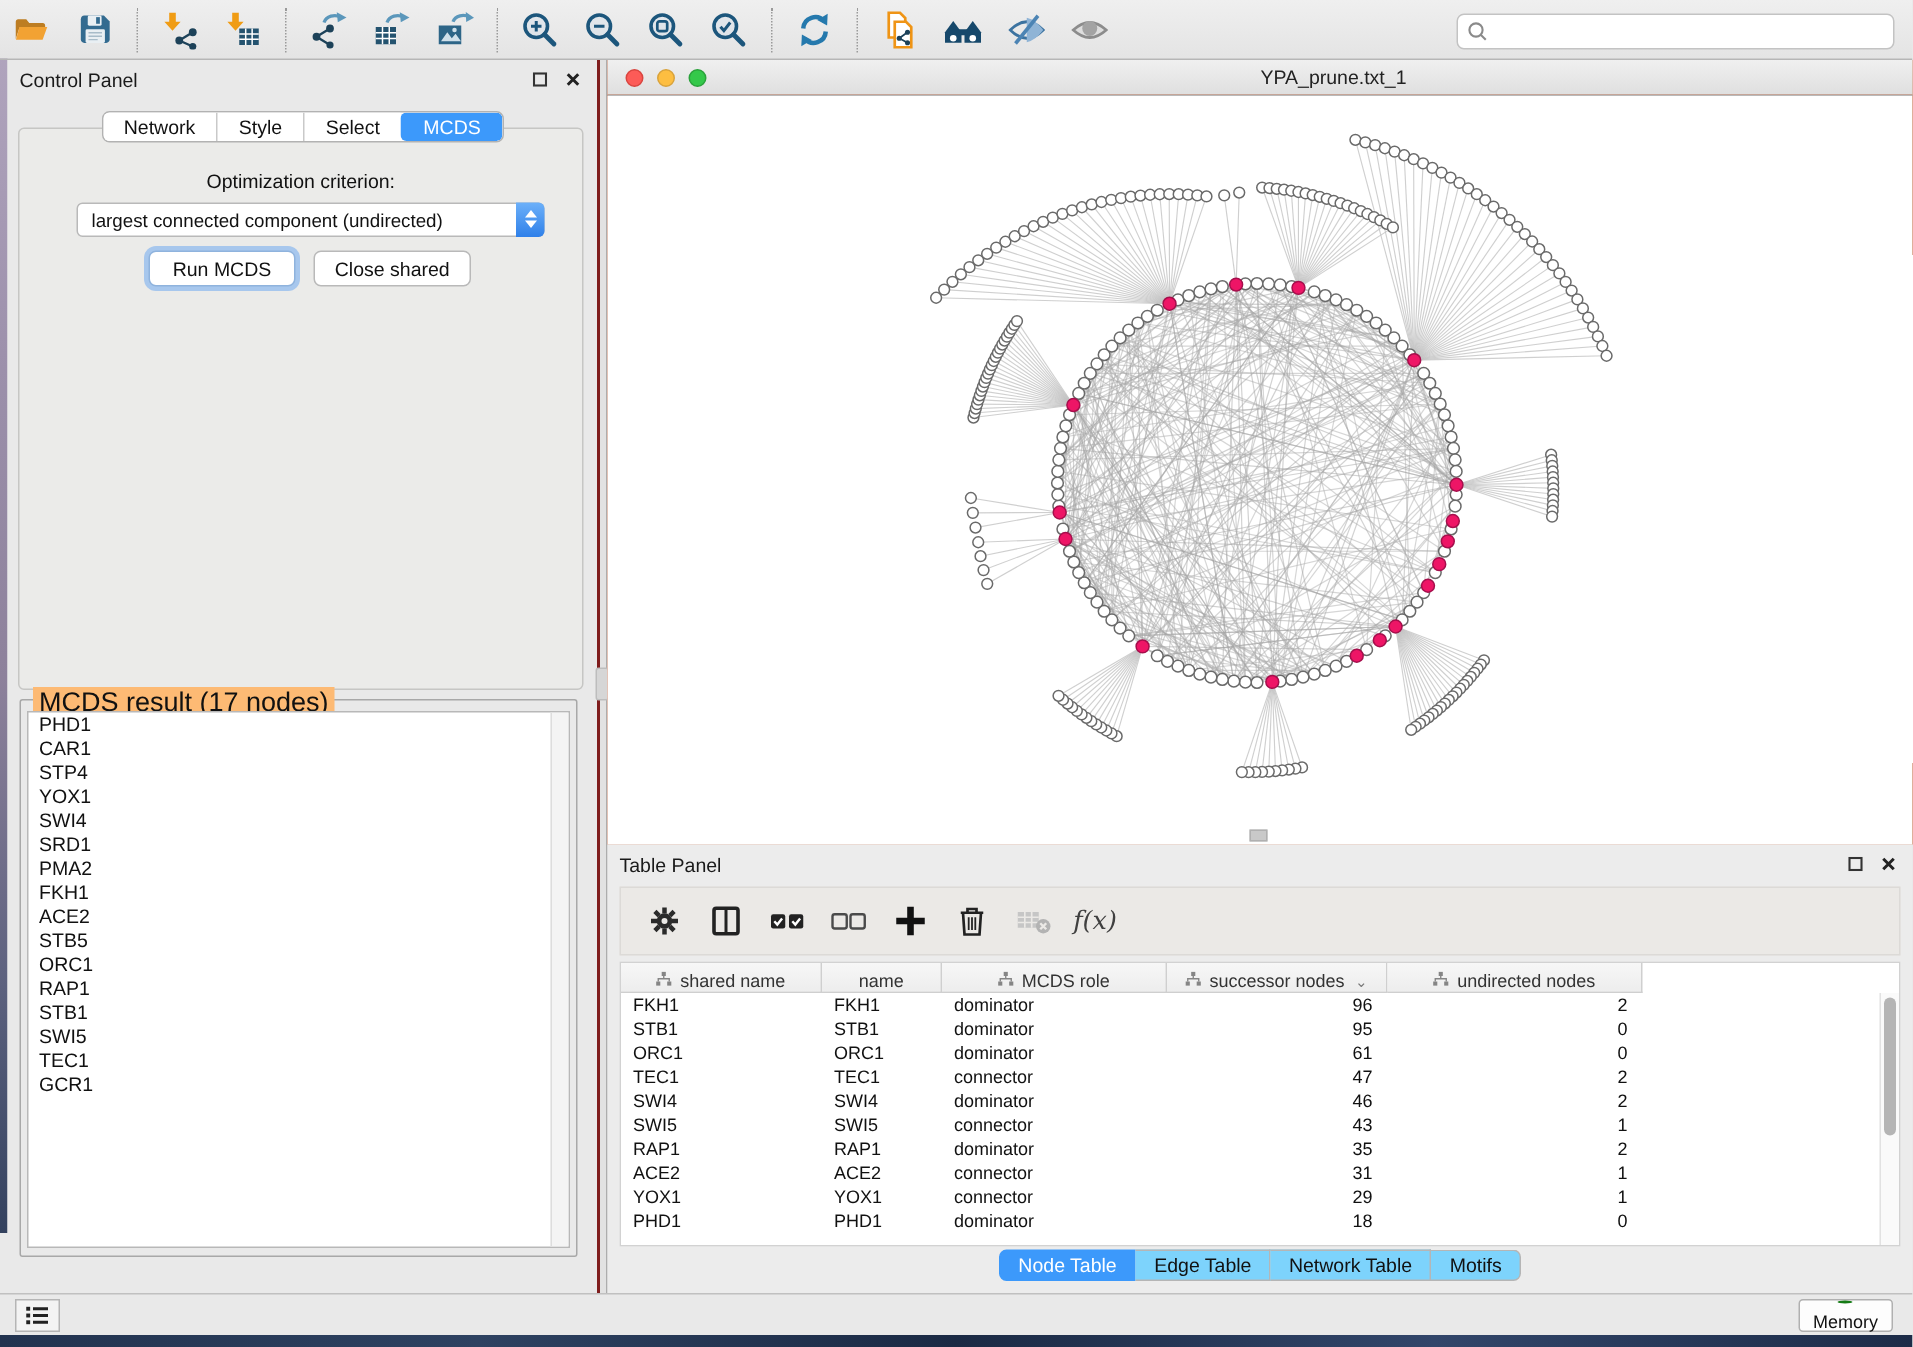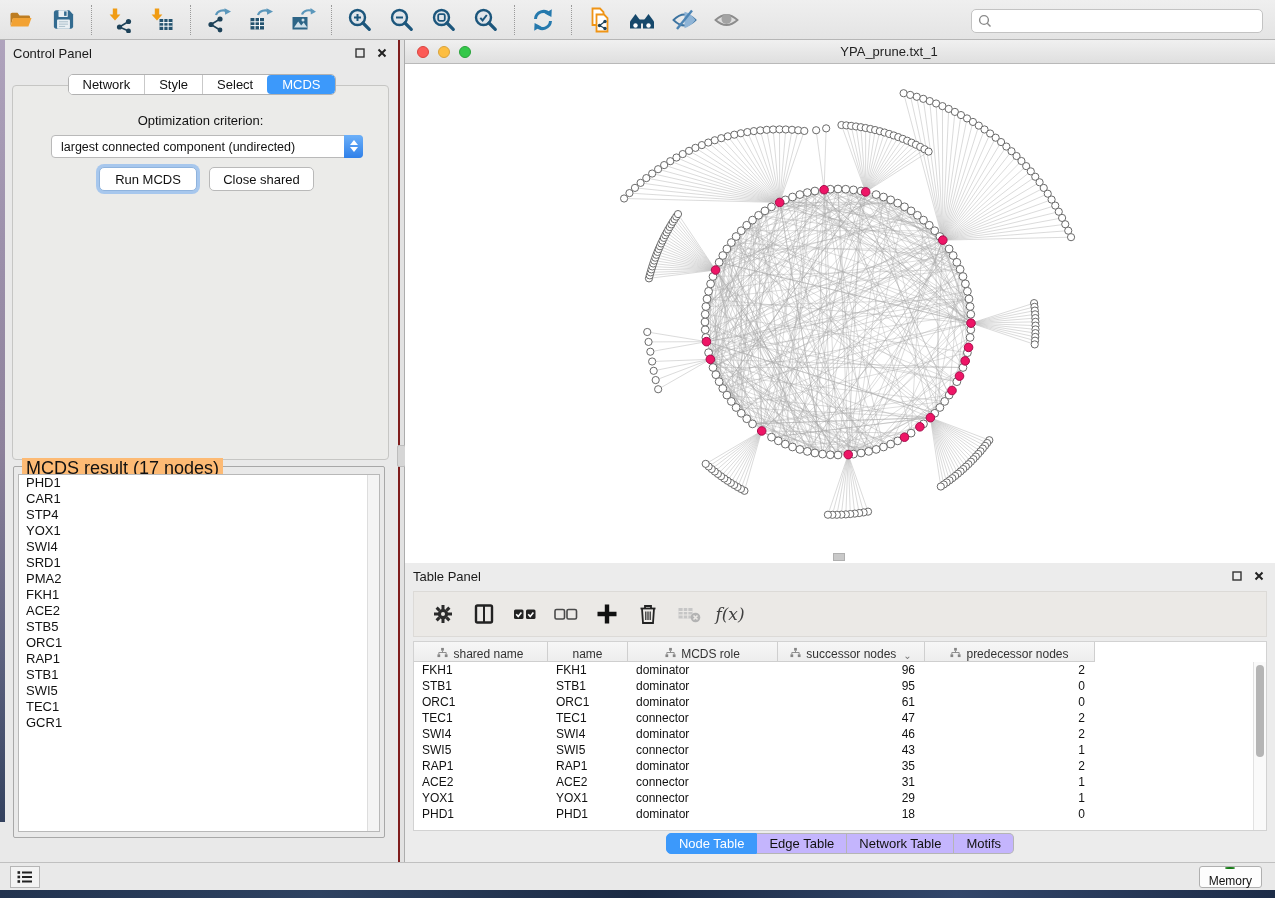--- a/index.html
+++ b/index.html
@@ -87,21 +87,21 @@
     display:flex; align-items:flex-end; justify-content:center; gap:5px; font-size:12px; color:#333; position:relative; }
   .th .sort { color:#777; font-size:10px; margin-left:2px; }
   .tr { display:flex; height:16px; }
   .td { font-size:12px; color:#111; line-height:16px; white-space:nowrap; overflow:hidden; }
   .td.left { padding-left:8px; text-align:left; }
   .td.right { padding-right:10px; text-align:right; }
   #tp-vscroll { position:absolute; right:0; top:20px; bottom:0; width:13px; background:#fafafa; border-left:1px solid #e2e2e2; }
   #tp-thumb { position:absolute; left:2px; top:3px; width:8px; height:92px; background:#b5b5b5; border-radius:4px; }
 
   #tp-tabs { position:absolute; left:0; right:0; top:270px; display:flex; justify-content:center; height:21px; }
-  .ptab { background:#c4b5fd; border:1px solid #b5b5b5; border-left:none; padding:0 12px; display:flex; align-items:center;
+  .ptab { background:#7dd3fc; border:1px solid #b5b5b5; border-left:none; padding:0 12px; display:flex; align-items:center;
     font-size:13px; color:#111; }
   .ptab:first-child { border-left:1px solid #b5b5b5; border-radius:5px 0 0 5px; }
   .ptab:last-child { border-radius:0 5px 5px 0; }
   .ptab.active { background:#3c99fb; color:#fff; border-color:#3c99fb; }
 
   
   #status-bar { left:0; top:862px; width:1275px; height:28px; background:#e9e9e9; border-top:1px solid #c0c0c0; }
   #list-btn { position:absolute; left:10px; top:3px; width:30px; height:22px; background:#f3f3f3; border:1px solid #b5b5b5;
     display:flex; align-items:center; justify-content:center; }
   #memory-btn { position:absolute; right:13px; top:3px; height:22px; background:#fdfdfd; border:1px solid #b0b0b0; border-radius:3px;
@@ -1263,21 +1263,21 @@
           <span>successor nodes</span>
           <span class="sort">⌄</span>
         </div>
         <div class="th" style="width: 170px;">
           <span><svg width="11" height="11" viewBox="0 0 12 12">
               <rect x="4.5" y="1" width="3" height="3" fill="#858585"></rect>
               <rect x="0.5" y="8" width="3" height="3" fill="#858585"></rect>
               <rect x="8.5" y="8" width="3" height="3" fill="#858585"></rect>
               <path d="M6 4v2M2 8V6h8v2" stroke="#858585" fill="none" stroke-width="1"></path>
             </svg></span>
-          <span>predecessor nodes</span>
+          <span>undirected nodes</span>
         </div>
       </div>
     <div id="tp-body">
         <div class="tr">
           <div class="td left" style="width: 134px;">FKH1</div>
           <div class="td left" style="width: 80px;">FKH1</div>
           <div class="td left" style="width: 150px;">dominator</div>
           <div class="td right" style="width: 147px;">96</div>
           <div class="td right" style="width: 170px;">2</div>
         </div>

